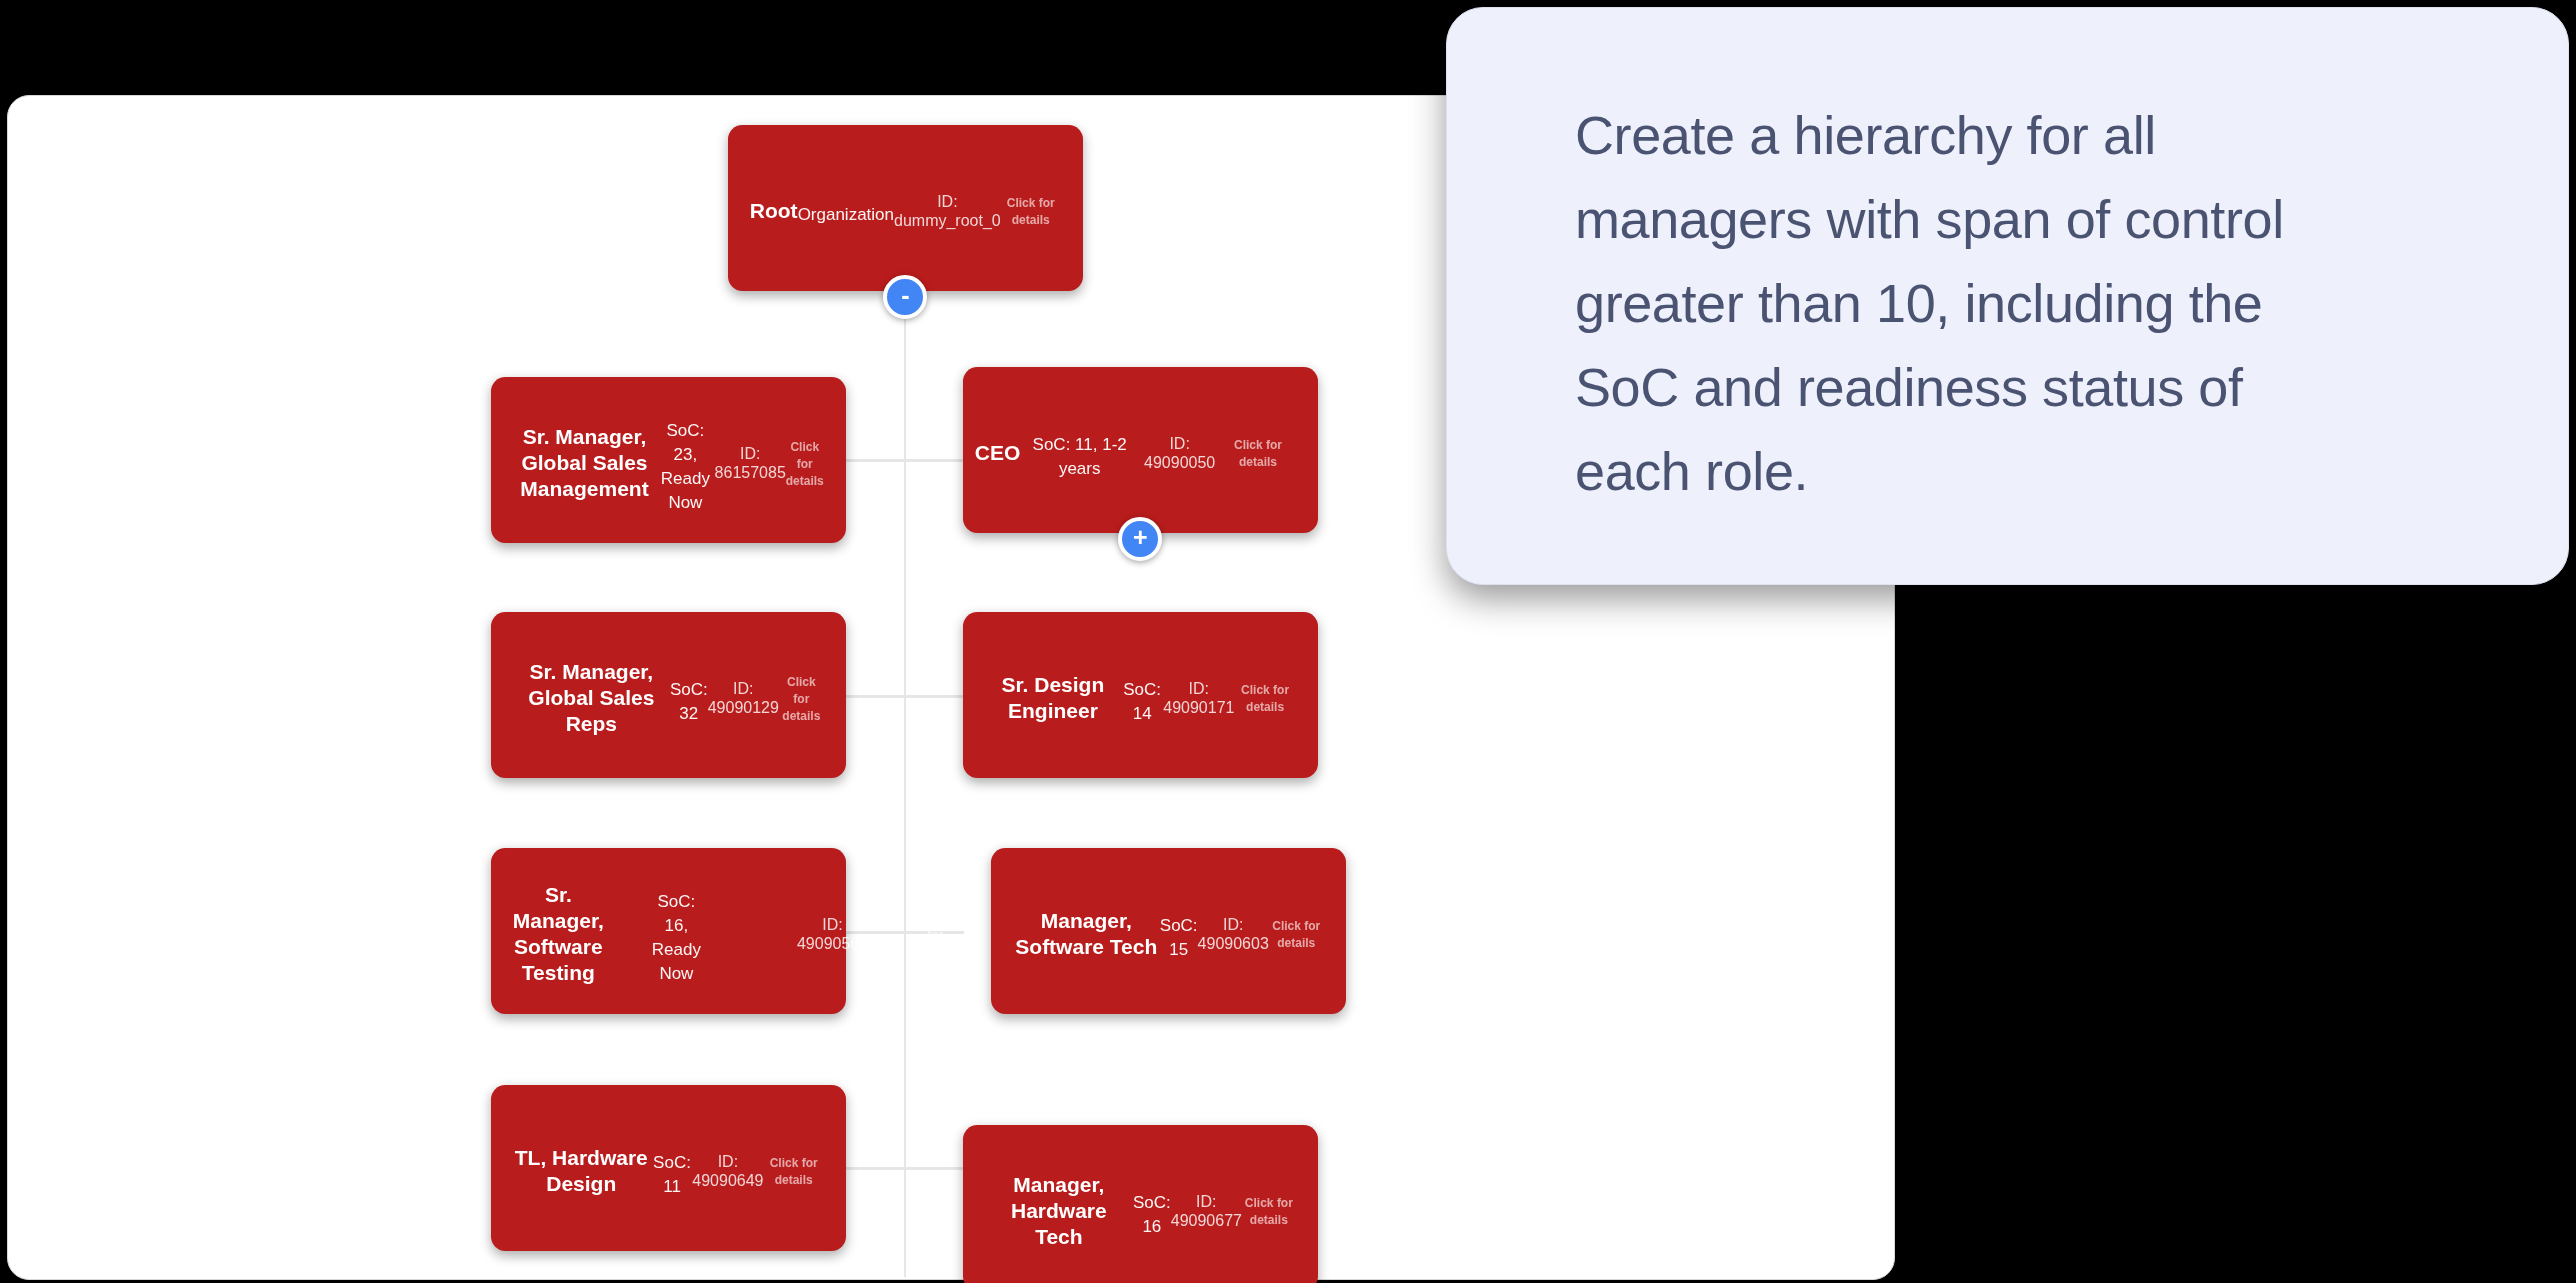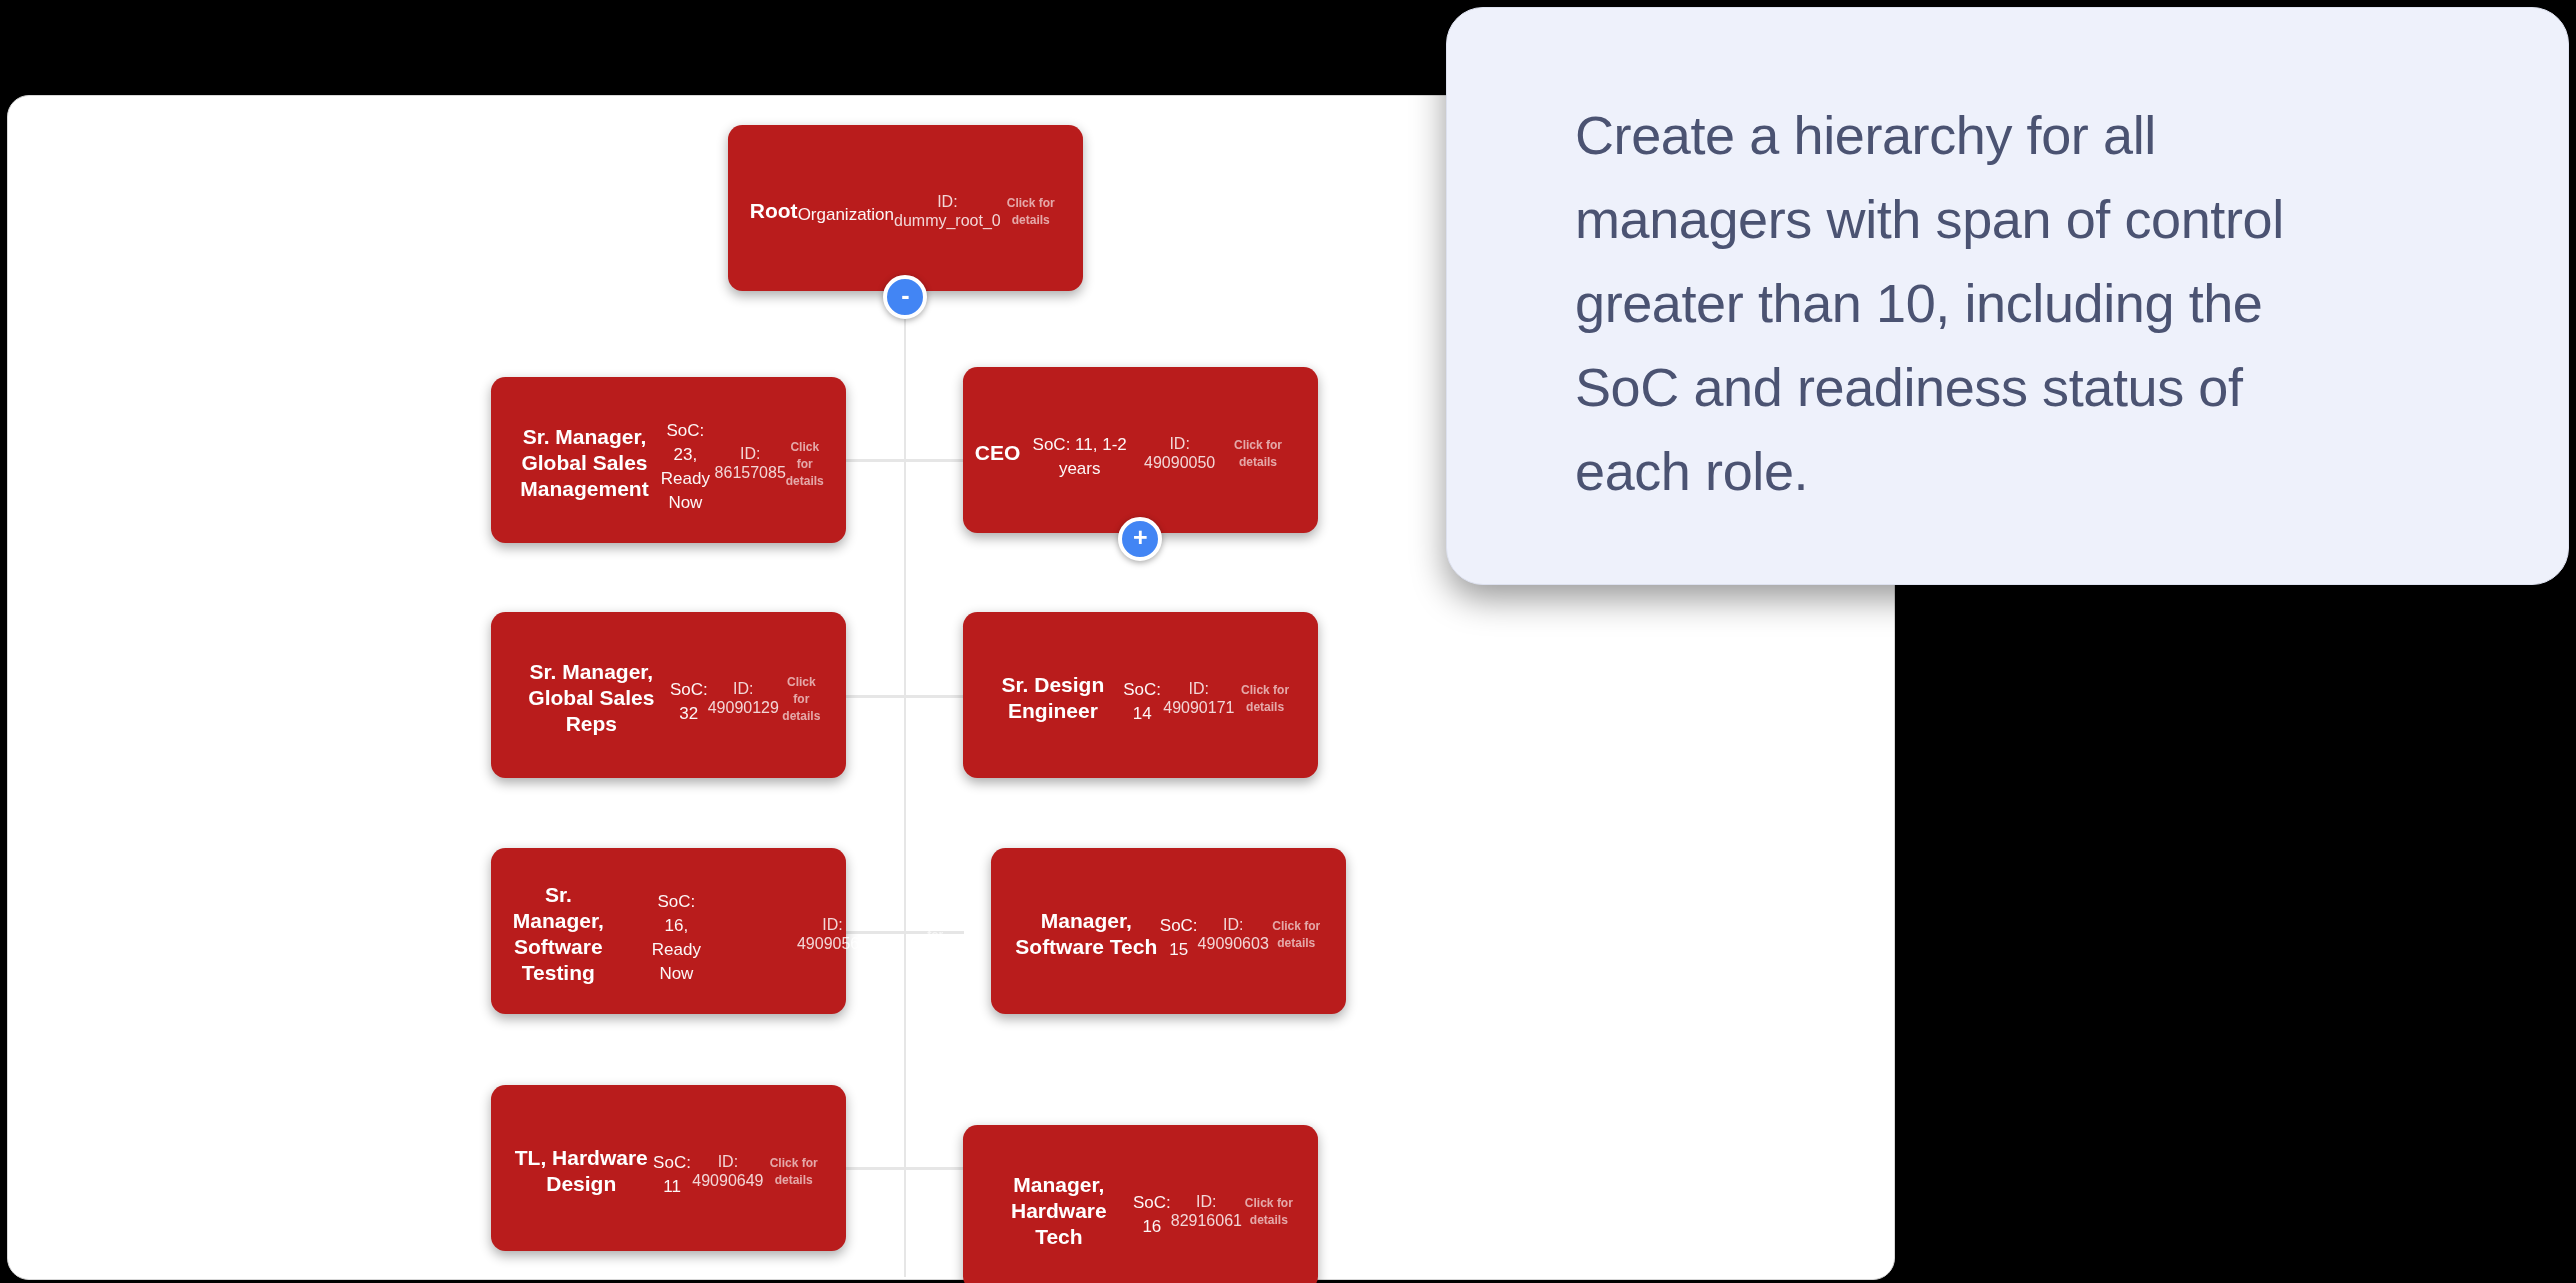--- a/index.html
+++ b/index.html
@@ -131,21 +131,21 @@
       <div class="node-subtitle">SoC: 11</div>
       <div class="node-spacer"></div>
       <div class="node-id">ID: 49090649</div>
       <div class="node-hint">Click for details</div>
     </div>
 
     <div class="node" style="left:955px; top:989px;margin-top:40px;">
       <div class="node-title">Manager, Hardware Tech</div>
       <div class="node-subtitle">SoC: 16</div>
       <div class="node-spacer"></div>
-      <div class="node-id">ID: 82916061</div>
+      <div class="node-id">ID: 49090677</div>
       <div class="node-hint">Click for details</div>
     </div>
 
   </div>
 
   <div class="prompt-card">
     <div class="prompt-text">Create a hierarchy for all
 managers with span of control
 greater than 10, including the
 SoC and readiness status of

